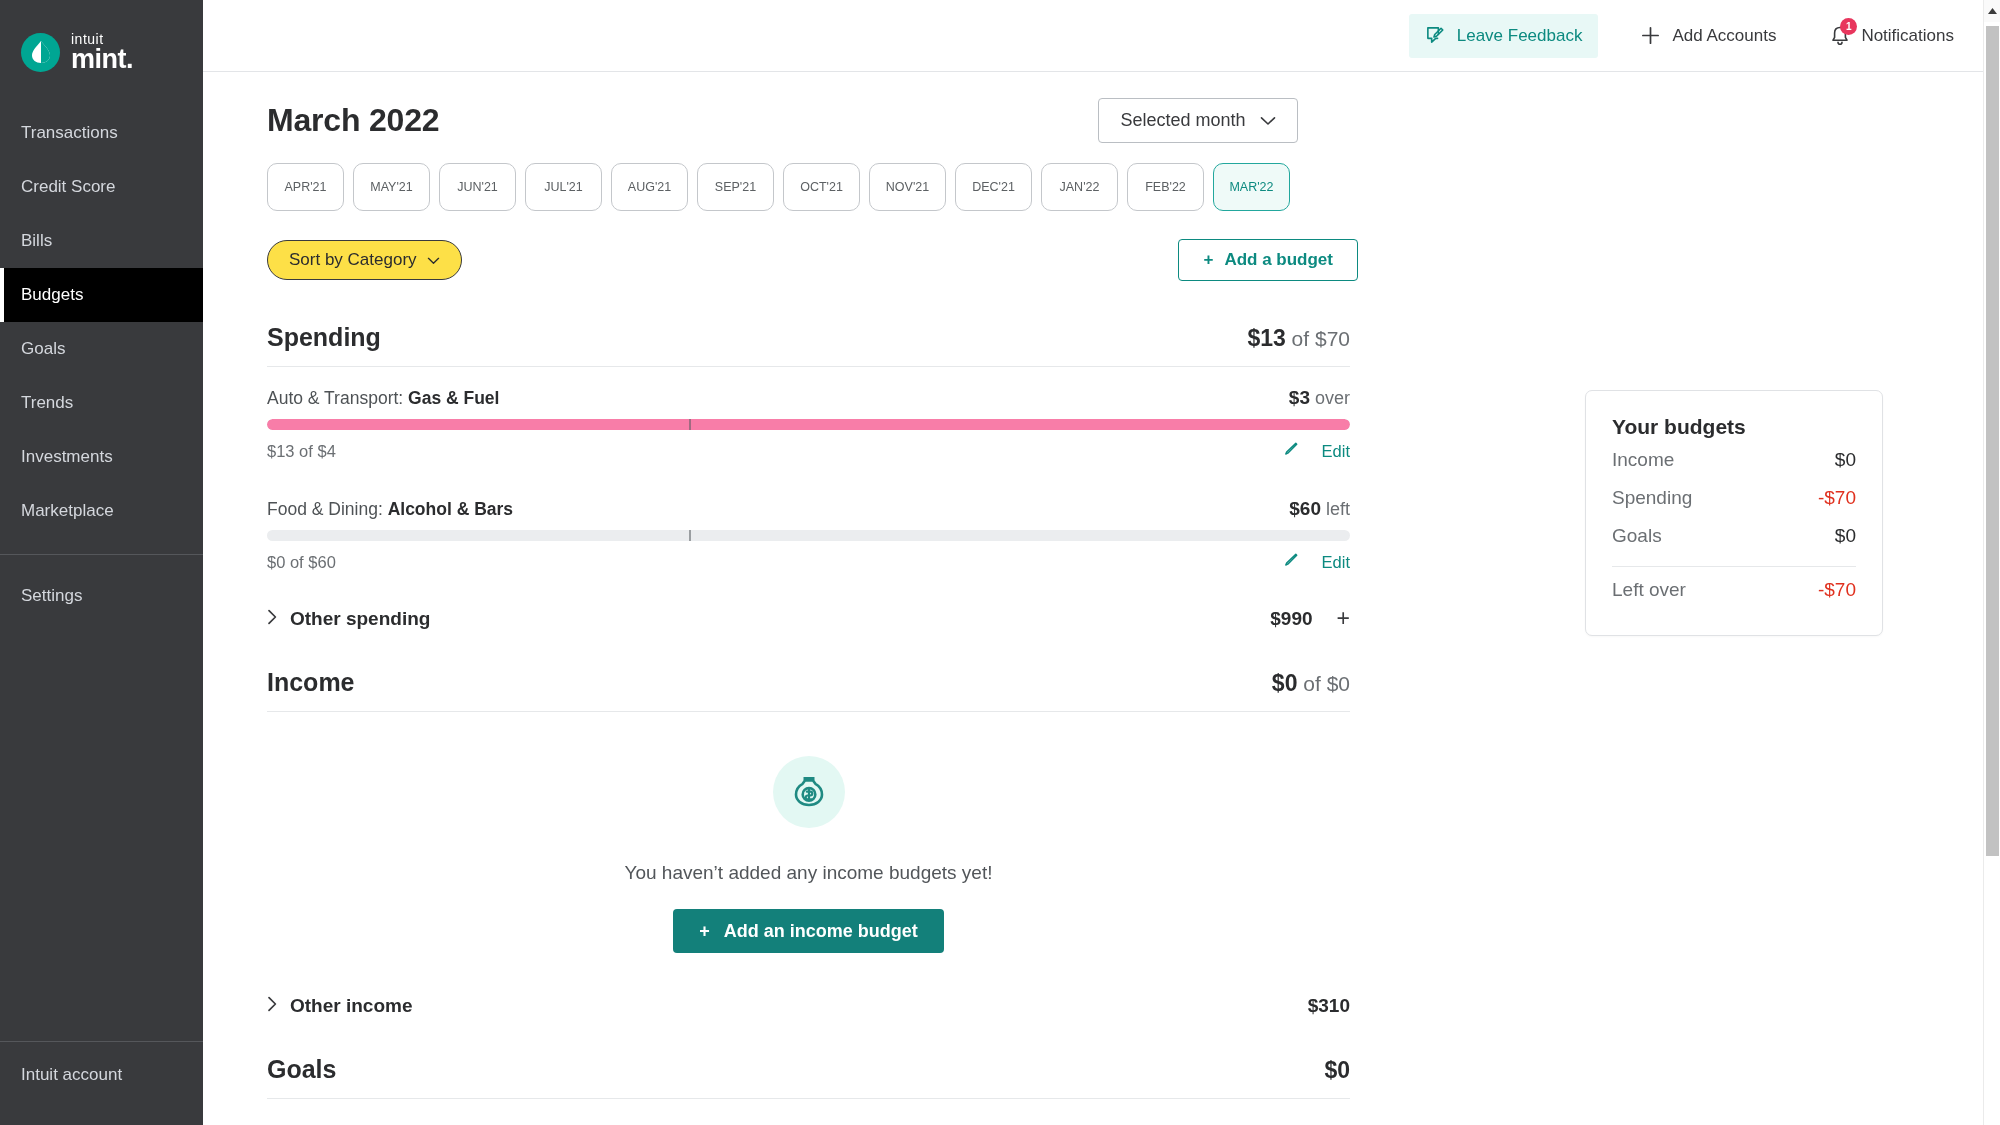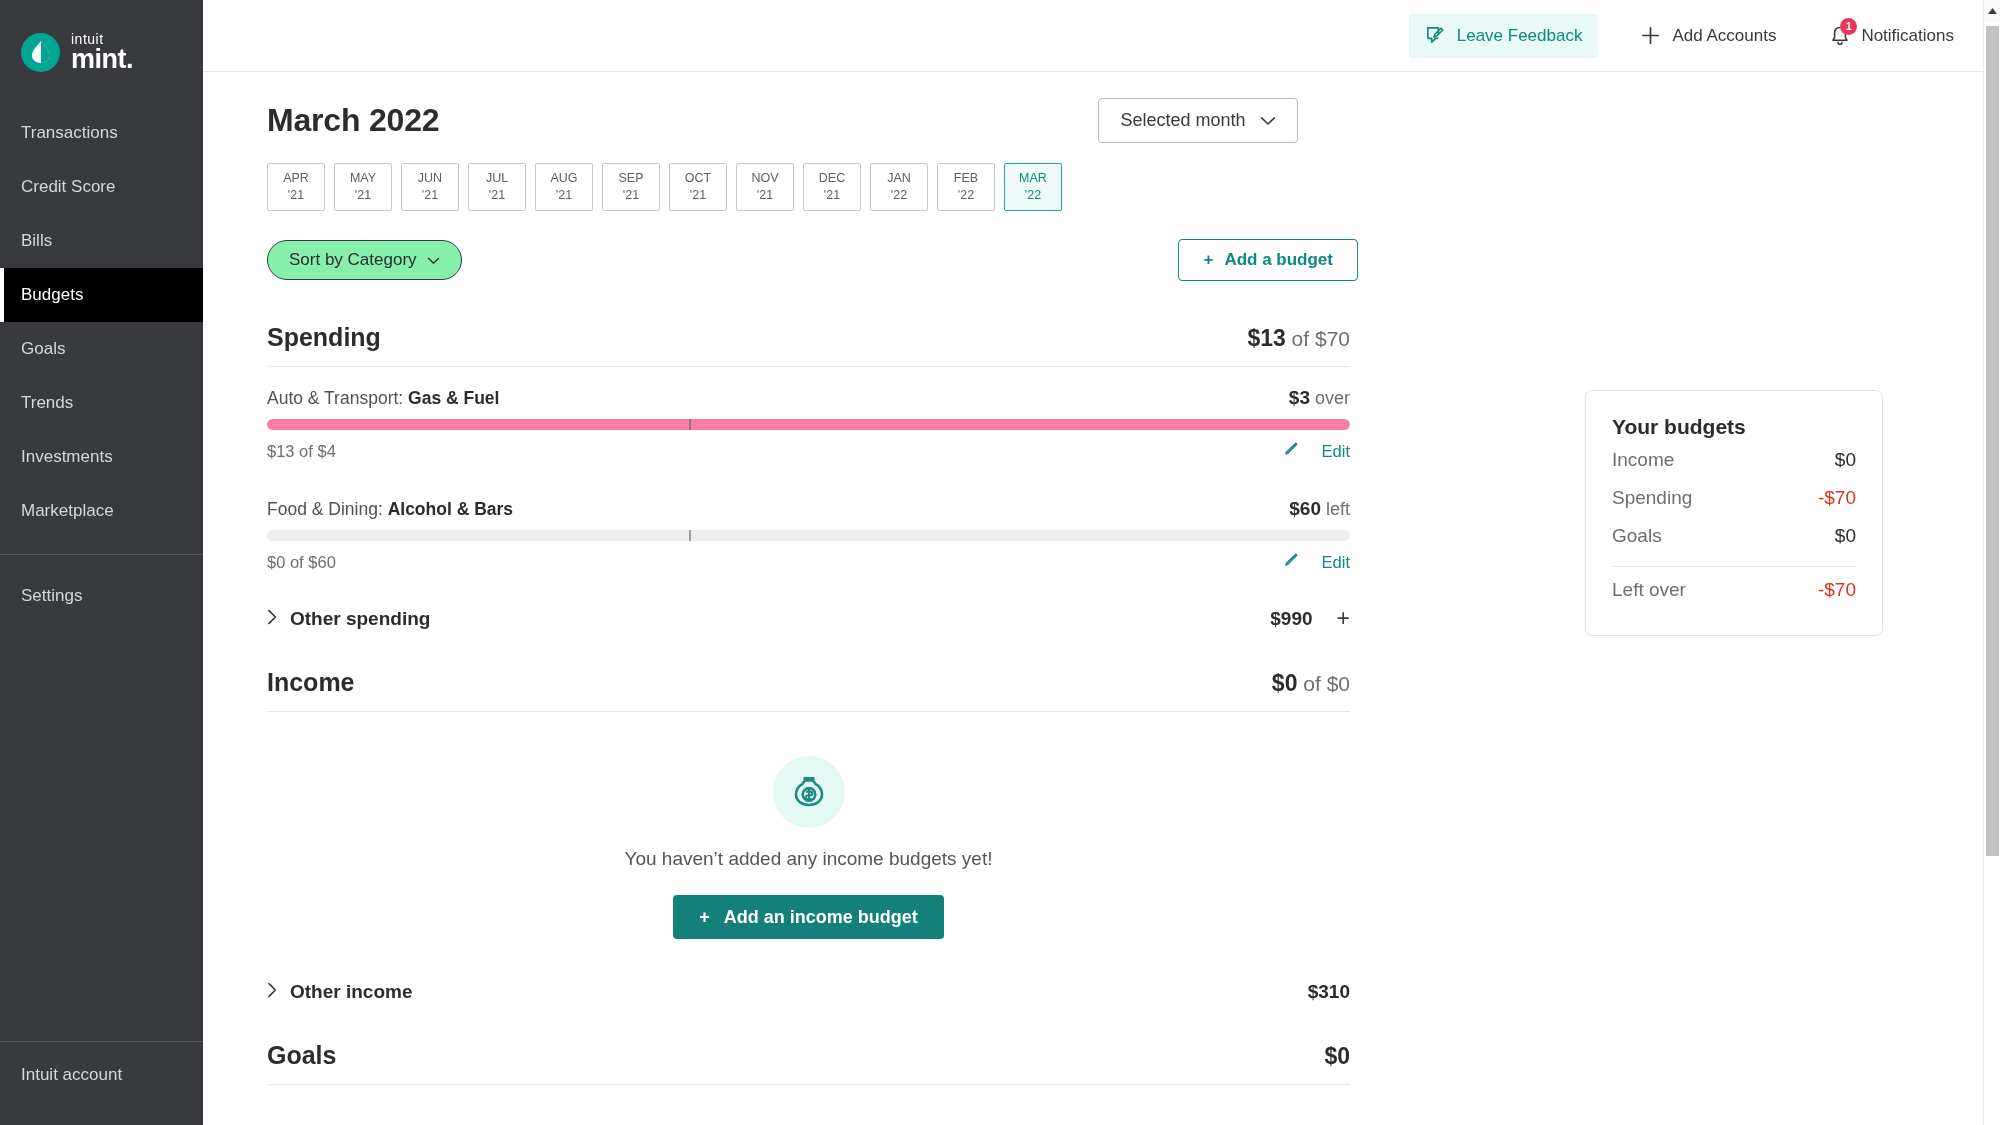--- a/index.html
+++ b/index.html
@@ -121,41 +121,41 @@
     display: flex; align-items: center; justify-content: center;
     gap: 14px; padding: 0 18px;
     font-size: 18px; color: #393a3d; background: #fff; cursor: pointer;
   }
 
   .months {
     display: flex; gap: 9px;
     padding: 20px 0 0 51px;
   }
   .month-chip {
-    width: 58px; height: 48px;
-    border: 1px solid #c4c7cb; border-radius: 2px;
+    width: 77px; height: 48px;
+    border: 1px solid #c4c7cb; border-radius: 10px;
     background: #fff; color: #5c6063;
     font-size: 12.5px; line-height: 1.35;
-    display: flex; flex-direction: column;
+    display: flex; flex-direction: row;
     align-items: center; justify-content: center;
     cursor: pointer;
   }
   .month-chip.selected {
     border: 1.5px solid #22a79d; background: #effaf8; color: #0d8a80;
   }
 
   .controls {
     display: flex; align-items: center; justify-content: space-between;
     padding: 28px 0 0 51px; width: 1142px;
   }
   .sort-btn {
     border: 1px solid #393a3d; border-radius: 100px;
     height: 40px; padding: 0 21px;
     display: inline-flex; align-items: center; gap: 10px;
-    font-size: 17px; color: #2b2c2e; background: #86efac; cursor: pointer;
+    font-size: 17px; color: #2b2c2e; background: #fde047; cursor: pointer;
   }
   .add-budget-btn {
     border: 1.5px solid #0c8a80; border-radius: 4px;
     height: 42px; padding: 0 24px;
     display: inline-flex; align-items: center; gap: 11px;
     font-size: 17px; font-weight: 700; color: #0c8a80;
     background: #fff; cursor: pointer;
   }
 
   .panel { width: 1083px; margin-left: 51px; }
@@ -209,21 +209,21 @@
   .other-right { display: flex; align-items: center; gap: 24px; }
   .other-amt { font-size: 19px; font-weight: 700; color: #2b2c2e; }
   .plus-btn { font-size: 23px; color: #393a3d; cursor: pointer; line-height: 1; }
 
   .empty-state { text-align: center; padding-top: 44px; }
   .empty-circle {
     width: 72px; height: 72px; border-radius: 50%;
     background: #e3f8f3; margin: 0 auto;
     display: flex; align-items: center; justify-content: center;
   }
-  .empty-msg { font-size: 19px; color: #52565a; margin-top: 20px; }
+  .empty-msg { font-size: 19px; color: #52565a; margin-top: 34px; }
   .primary-btn {
     margin-top: 25px;
     background: #13807a; color: #ffffff;
     border: none; border-radius: 4px;
     height: 44px; padding: 0 26px;
     display: inline-flex; align-items: center; gap: 14px;
     font-size: 18px; font-weight: 700; cursor: pointer;
     font-family: "Liberation Sans", sans-serif;
   }
 

